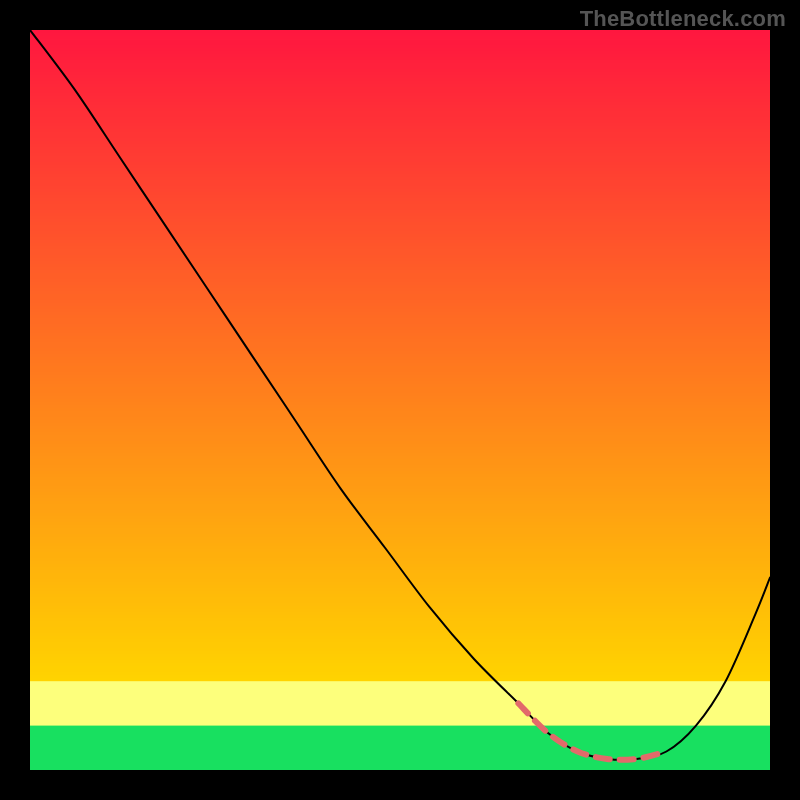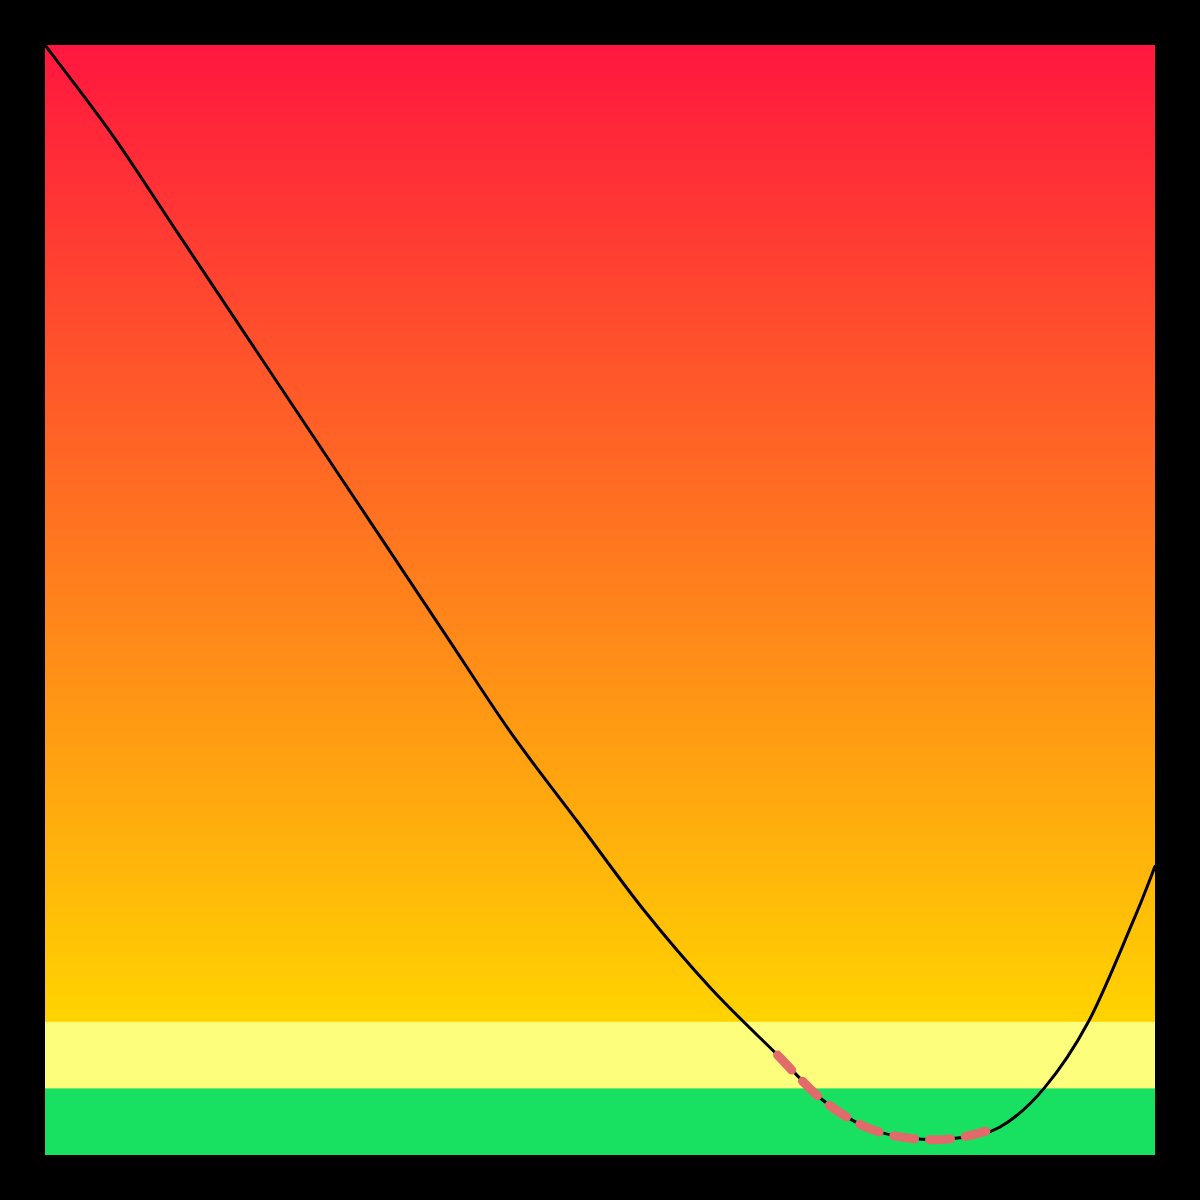--- a/index.html
+++ b/index.html
@@ -36,20 +36,21 @@
   }
   svg {
     display: block;
   }
 </style>
 </head>
 <body>
 
 <div class="stage">
 
+  <div class="watermark">TheBottleneck.com</div>
 
   <div class="plot-frame">
     <svg id="chart-svg" width="740" height="740" viewBox="0 0 740 740" preserveAspectRatio="none">
       <defs>
         <clipPath id="plotclip">
           <rect x="0" y="0" width="740" height="740"></rect>
         </clipPath>
       </defs>
       <g id="bg-layer">
           <rect x="0" y="0" width="740" height="4" fill="rgb(255,23,63)"></rect>

